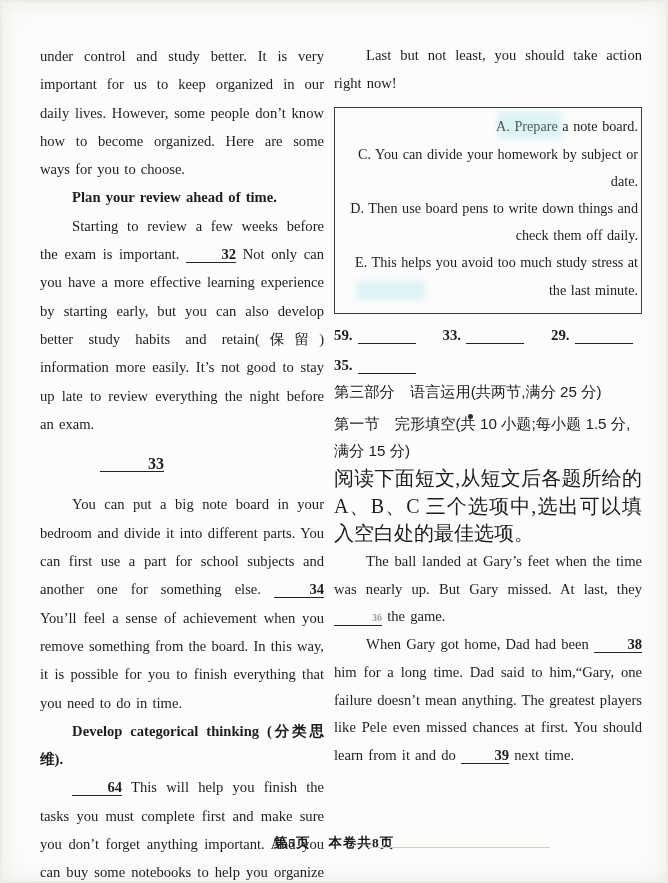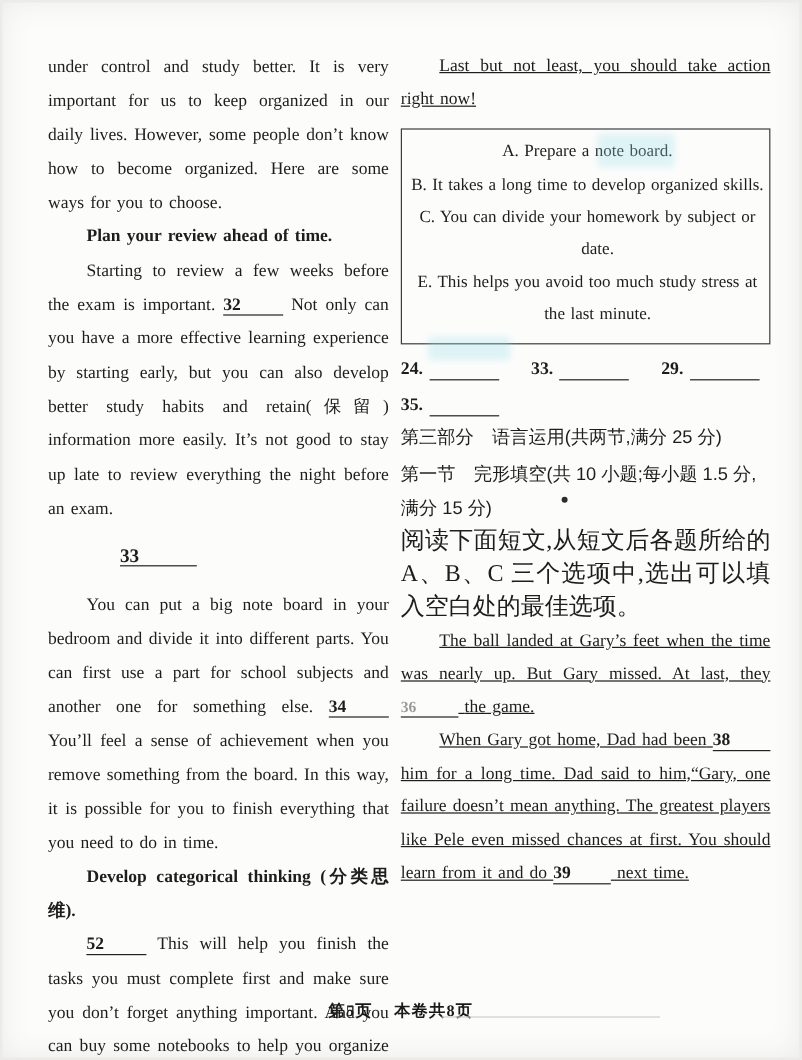--- a/index.html
+++ b/index.html
@@ -10,38 +10,38 @@
     box-shadow: inset 0 0 0 2px #ecebe8, inset 0 0 26px rgba(70,70,70,0.10);
   }
   .col { position:absolute; top:42px; }
   .col-left  { left:40px;  width:284px; }
   .col-right { left:334px; width:308px; }
 
   p.para {
     margin:0; text-align:justify; font-size:14.6px;
     line-height:28.3px; word-spacing:1.5px;
   }
-  .col-right p.para { line-height:27.7px;text-decoration:underline; }
+  .col-right p.para { line-height:27.7px; }
   .indent { text-indent:2.2em; }
   .bold { font-weight:bold; }
 
   .blank-inline {
     display:inline-block; min-width:50px; border-bottom:1.5px solid #222;
-    text-align:left; font-weight:bold; line-height:15px; text-indent:0;
+    text-align:right; font-weight:bold; line-height:15px; text-indent:0;
   }
   .blank-inline.w64 { min-width:64px; }
   .blank-inline.w48 { min-width:48px; }
-  .faint { opacity:0.45; font-size:13px;margin-top:22px; }
+  .faint { opacity:0.45; font-size:10px;margin-top:22px; }
   .blank-33-line { margin:12px; padding-left:48px; line-height:28.3px; }
 
   .options-box {
     border:1.3px solid #3c3c3c; margin:10px 0 4px 0; padding:5px 3px 9px 6px;
   }
   p.opt {
-    margin:0; font-size:14.2px; line-height:27.2px; text-align:center;
+    margin:0; font-size:14.2px; line-height:27.2px; text-align:right;
     padding-left:17px; text-indent:-17px; word-spacing:1px;
   }
 
   .answers-row { display:flex; margin-top:13px; font-weight:bold; font-size:14.8px; }
   .ans { display:inline-flex; align-items:flex-end; margin-right:27px; }
   .ans-line {
     display:inline-block; width:58px; height:15px; margin-left:5px;
     border-bottom:1.5px solid #222;
   }
 
@@ -87,37 +87,37 @@
     <p class="blank-33-line">
       <span class="blank-inline w64"><span>33</span></span>
     </p>
 
     <p class="para indent"><span>You can put a big note board in your bedroom and divide it into different parts. You can first use a part for school subjects and another one for something else.</span>
       <span class="blank-inline"><span>34</span></span>
       <span>You’ll feel a sense of achievement when you remove something from the board. In this way, it is possible for you to finish everything that you need to do in time.</span></p>
 
     <p class="para indent bold"><span>Develop categorical thinking (分类思维).</span></p>
 
-    <p class="para indent"><span class="blank-inline"><span>52</span></span>
+    <p class="para indent"><span class="blank-inline"><span>64</span></span>
       <span>This will help you finish the tasks you must complete first and make sure you don’t forget anything important. And you can buy some notebooks to help you organize your homework in different places. Then doing homework will become easy and interesting for you.</span></p>
   </div>
 
   <div class="col col-right">
     <p class="para indent"><span>Last but not least, you should take action right now!</span></p>
 
     <div class="options-box">
       <p class="opt"><span>A. Prepare a note board.</span></p>
-      <p class="opt"><span>B. It takes a long time to develop organized skills.</span></p>
       <p class="opt"><span>C. You can divide your homework by subject or date.</span></p>
+      <p class="opt"><span>D. Then use board pens to write down things and check them off daily.</span></p>
       <p class="opt"><span>E. This helps you avoid too much study stress at the last minute.</span></p>
     </div>
 
     <div class="answers-row">
       <span class="ans">
-          <span>24.</span>
+          <span>59.</span>
           <span class="ans-line"></span>
         </span>
       <span class="ans">
           <span>33.</span>
           <span class="ans-line"></span>
         </span>
       <span class="ans">
           <span>29.</span>
           <span class="ans-line"></span>
         </span>

